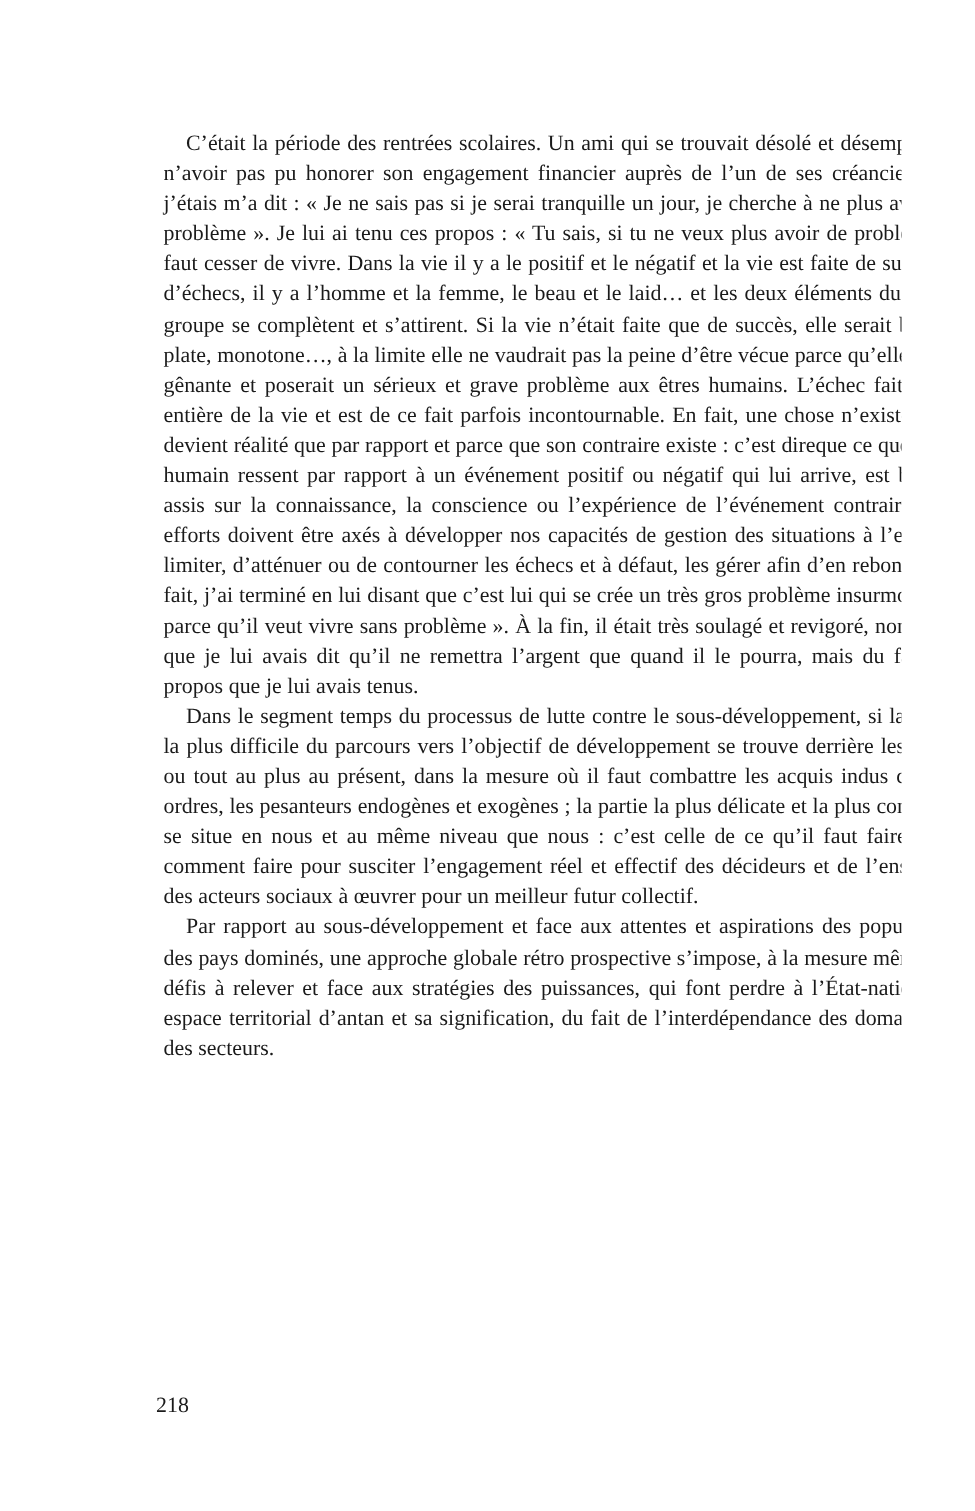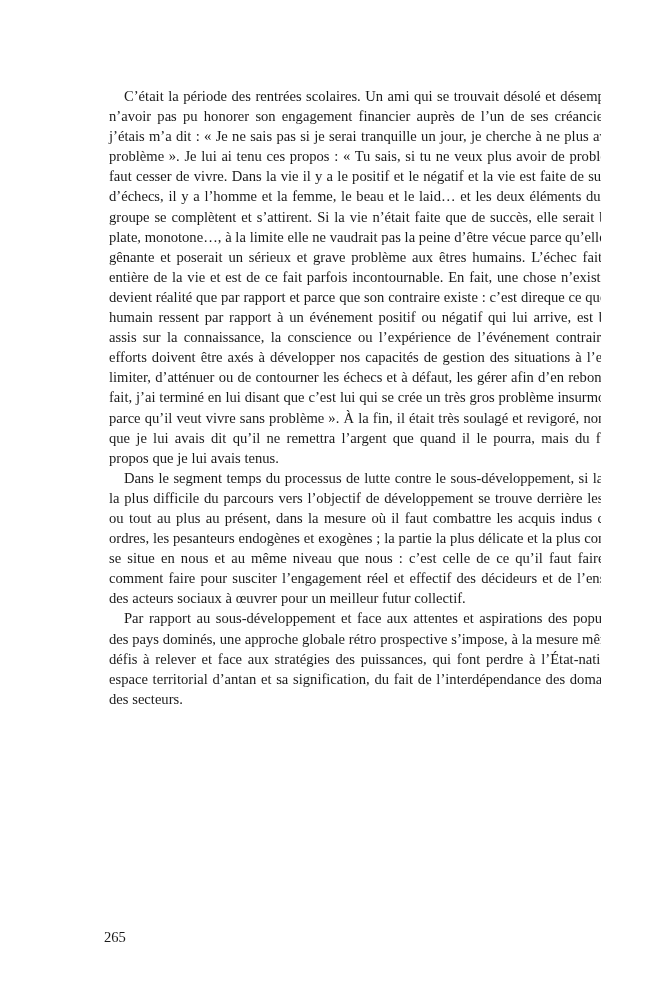--- a/index.html
+++ b/index.html
@@ -53,15 +53,15 @@
 <body>
 
 <div class="page">
 
   <div class="text-block">
     <p class="para">C’était la période des rentrées scolaires. Un ami qui se trouvait désolé et désemparé de n’avoir pas pu honorer son engagement financier auprès de l’un de ses créanciers que j’étais m’a dit : « Je ne sais pas si je serai tranquille un jour, je cherche à ne plus avoir de problème ». Je lui ai tenu ces propos : «  Tu sais, si tu ne veux plus avoir de problème, il faut cesser de vivre. Dans la vie il y a le positif et le négatif et la vie est faite de succès et d’échecs, il y a l’homme et la femme, le beau et le laid… et les deux éléments du même groupe se complètent et s’attirent. Si la vie n’était faite que de succès, elle serait banale, plate, monotone…, à la limite elle ne vaudrait pas la peine d’être vécue parce qu’elle serait gênante et poserait un sérieux et grave problème aux êtres humains. L’échec fait partie entière de la vie et est de ce fait parfois incontournable. En fait, une chose n’existe et ne devient réalité que par rapport et parce que son contraire existe : c’est direque ce que l’être humain ressent par rapport à un événement positif ou négatif qui lui arrive, est basé et assis sur la connaissance, la conscience ou l’expérience de l’événement contraire. Nos efforts doivent être axés à développer nos capacités de gestion des situations à l’effet de limiter, d’atténuer ou de contourner les échecs et à défaut, les gérer afin d’en rebondir. En fait, j’ai terminé en lui disant que c’est lui qui se crée un très gros problème insurmontable parce qu’il veut vivre sans problème ». À la fin, il était très soulagé et revigoré, non parce que je lui avais dit qu’il ne remettra l’argent que quand il le pourra, mais du fait des propos que je lui avais tenus.</p>
     <p class="para">Dans le segment temps du processus de lutte contre le sous-développement, si la partie la plus difficile du parcours vers l’objectif de développement se trouve derrière les PVD, ou tout au plus au présent, dans la mesure où il faut combattre les acquis indus de tous ordres, les pesanteurs endogènes et exogènes ; la partie la plus délicate et la plus complexe se situe en nous et au même niveau que nous : c’est celle de ce qu’il faut faire et de comment faire pour susciter l’engagement réel et effectif des décideurs et de l’ensemble des acteurs sociaux à œuvrer pour un meilleur futur collectif.</p>
     <p class="para">Par rapport au sous-développement et face aux attentes et aspirations des populations des pays dominés, une approche globale rétro prospective s’impose, à la mesure même des défis à relever et face aux stratégies des puissances, qui font perdre à l’État-nation son espace territorial d’antan et sa signification, du fait de l’interdépendance des domaines et des secteurs.</p>
   </div>
 
-  <div class="page-number">265</div>
+  <div class="page-number">218</div>
 
 </div>
 
 </body></html>

